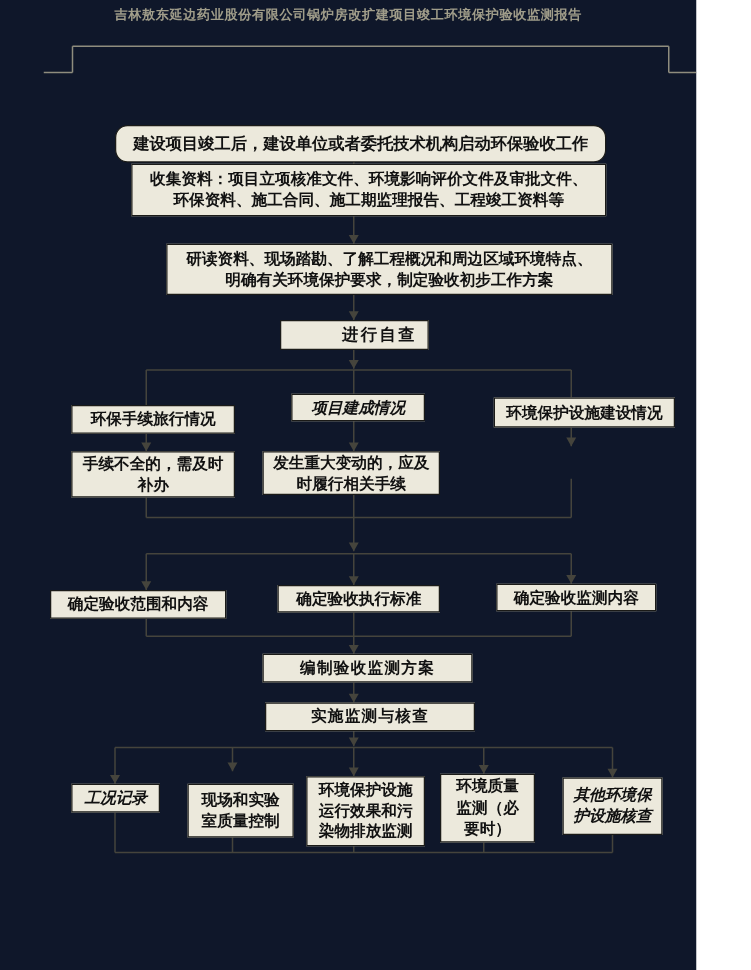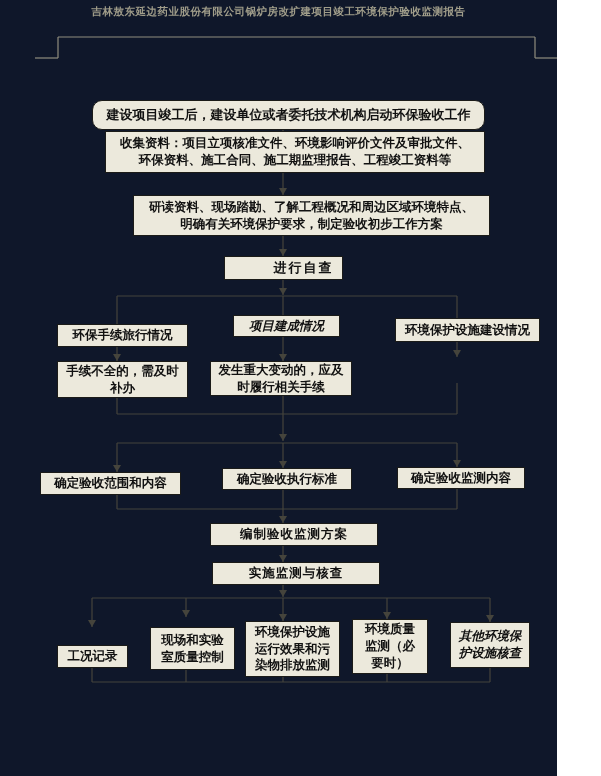--- a/index.html
+++ b/index.html
@@ -39,21 +39,21 @@
   .n-build{left:233px;top:315px;width:107px;height:22px;font-style:italic;}
   .n-facility{left:395px;top:318px;width:145px;height:24px;}
   .n-procfix{left:57px;top:361px;width:131px;height:37px;}
   .n-changefix{left:210px;top:361px;width:142px;height:35px;}
   .n-facilityfix{left:373px;top:357px;width:145px;height:26px;}
   .n-scope{left:40px;top:472px;width:141px;height:23px;}
   .n-standard{left:222px;top:468px;width:130px;height:22px;}
   .n-monitorcontent{left:397px;top:467px;width:128px;height:22px;}
   .n-plan{left:210px;top:523px;width:168px;height:23px;letter-spacing:1px;}
   .n-implement{left:212px;top:562px;width:168px;height:23px;letter-spacing:1px;}
-  .n-record{left:57px;top:645px;width:71px;height:23px;}
+  .n-record{left:57px;top:627px;width:71px;height:23px;font-style:italic;}
   .n-qc{left:150px;top:617px;width:85px;height:43px;margin-top:10px;}
   .n-fmon{left:245px;top:621px;width:95px;height:56px;}
   .n-equality{left:352px;top:619px;width:76px;height:55px;}
   .n-other{left:450px;top:622px;width:80px;height:46px;font-style:italic;}
 </style>
 </head>
 <body>
 
 <div class="page">
 

